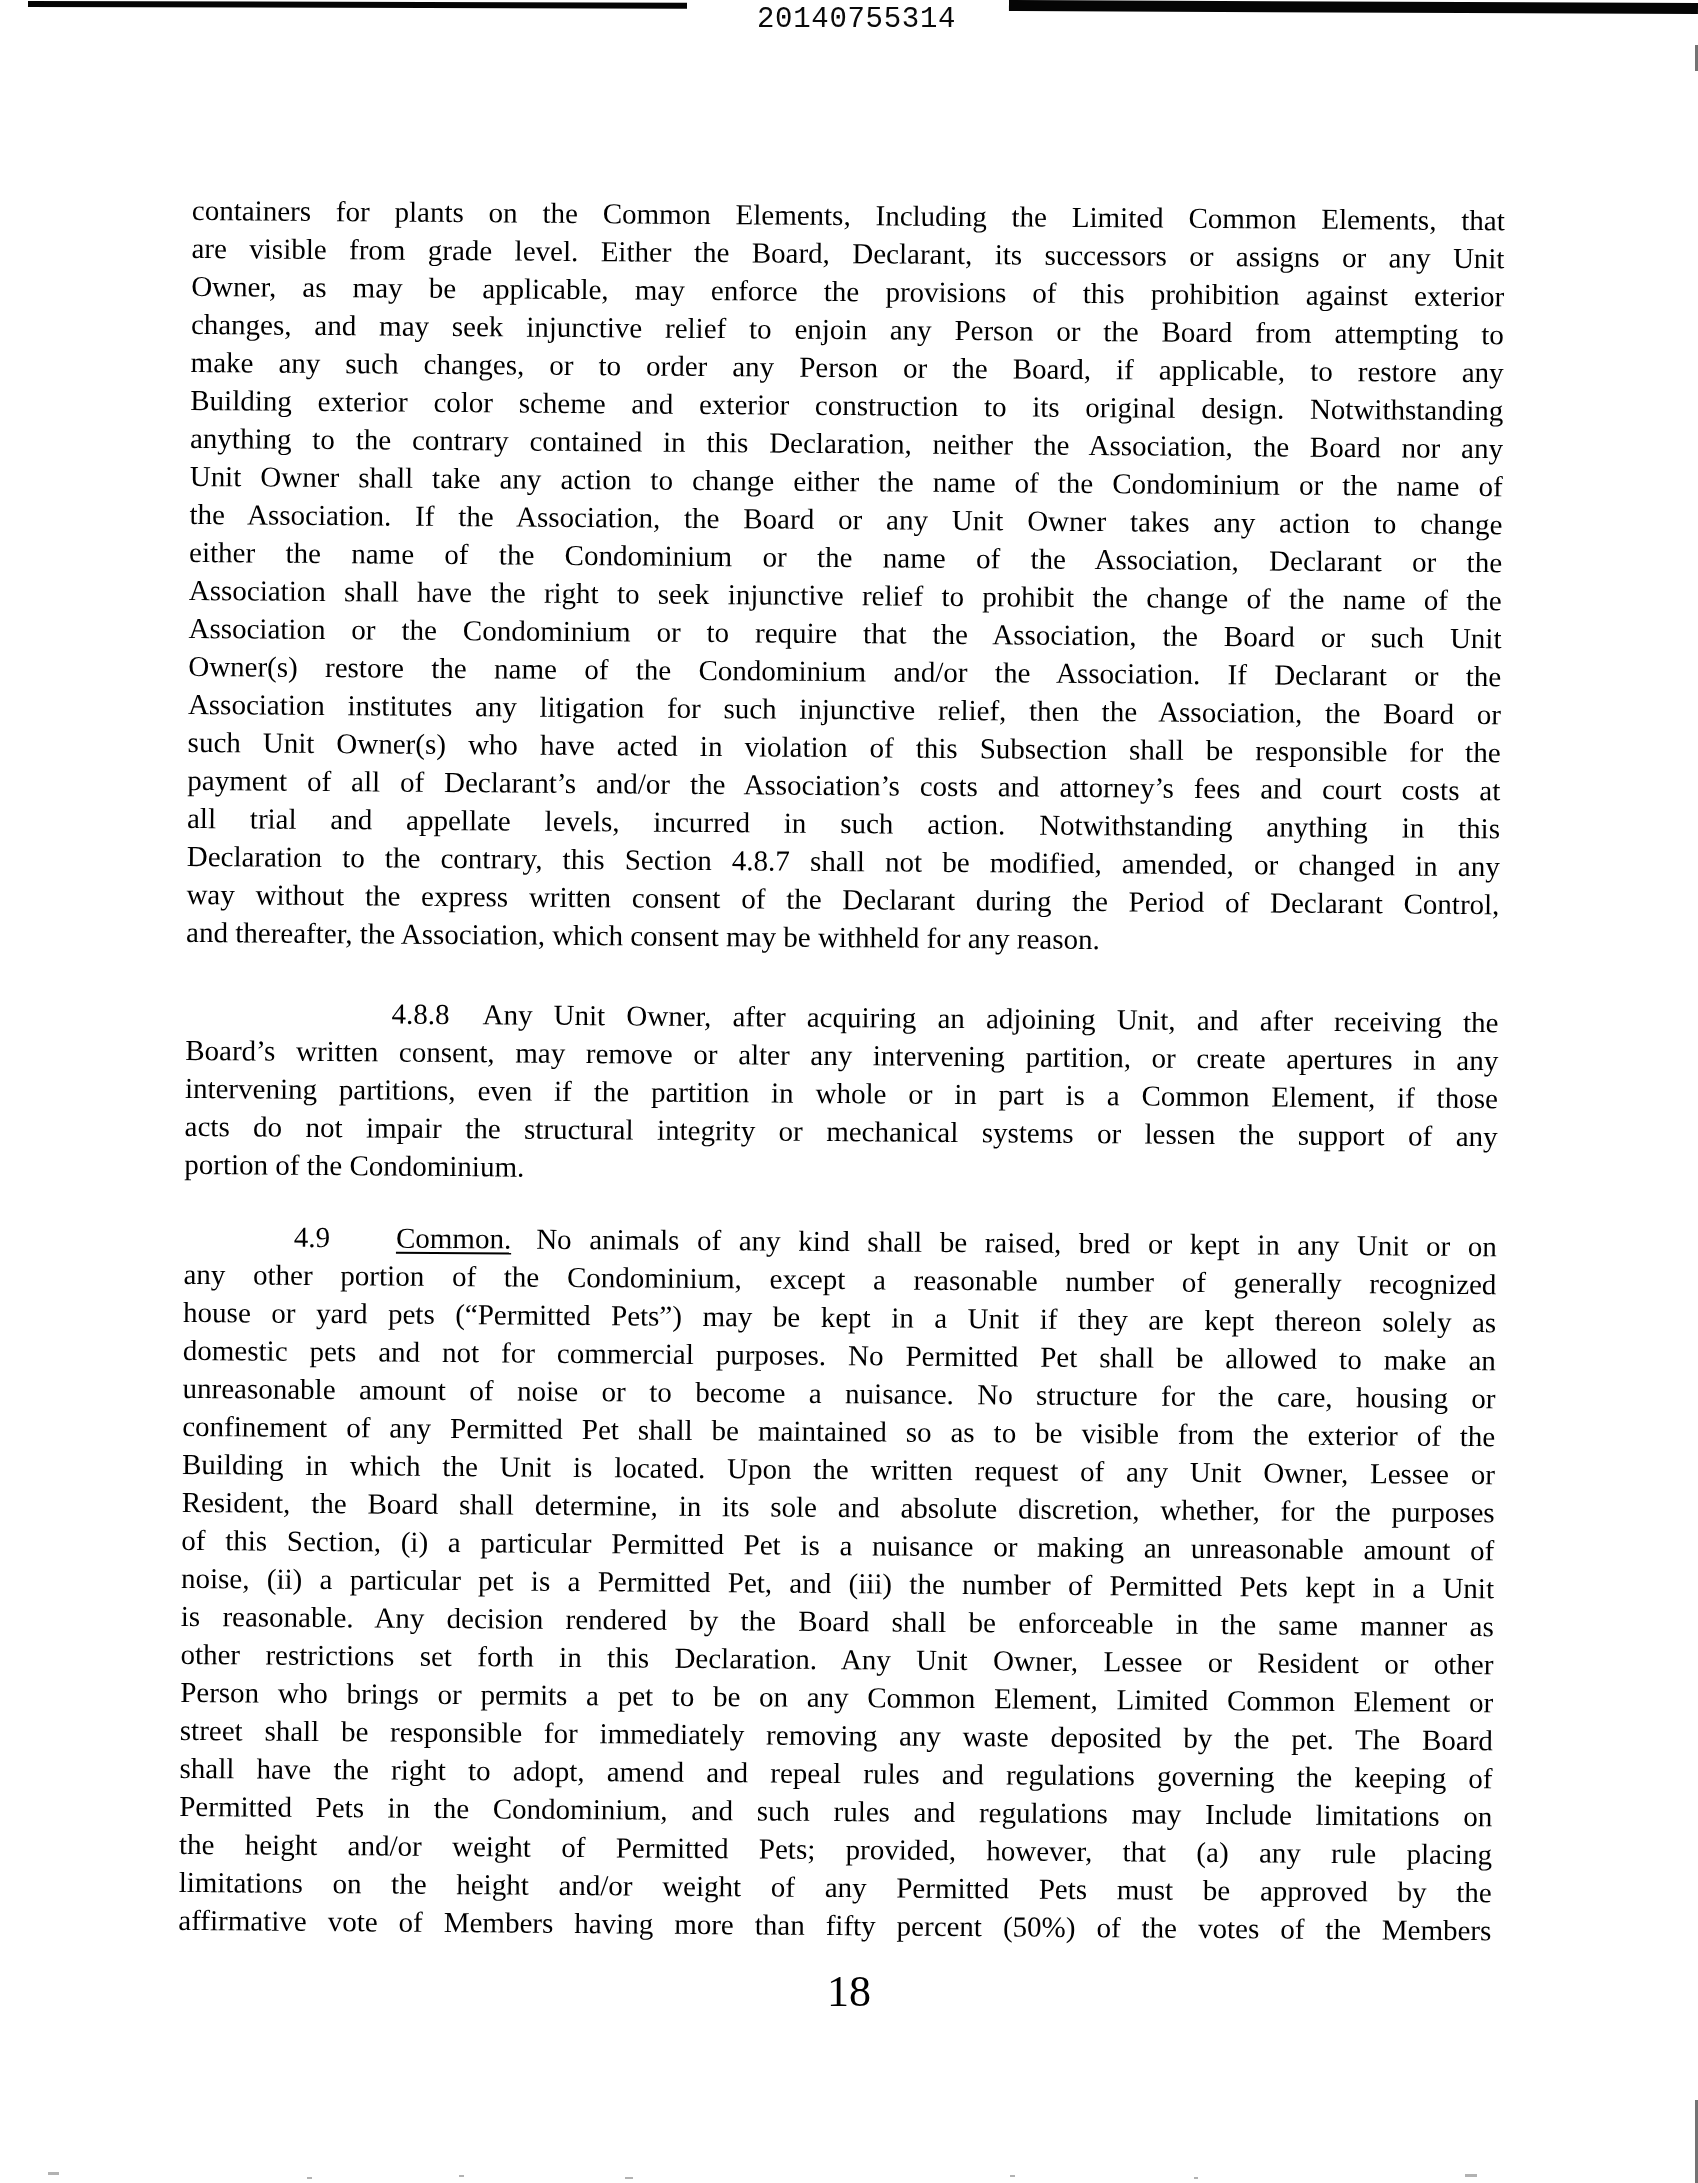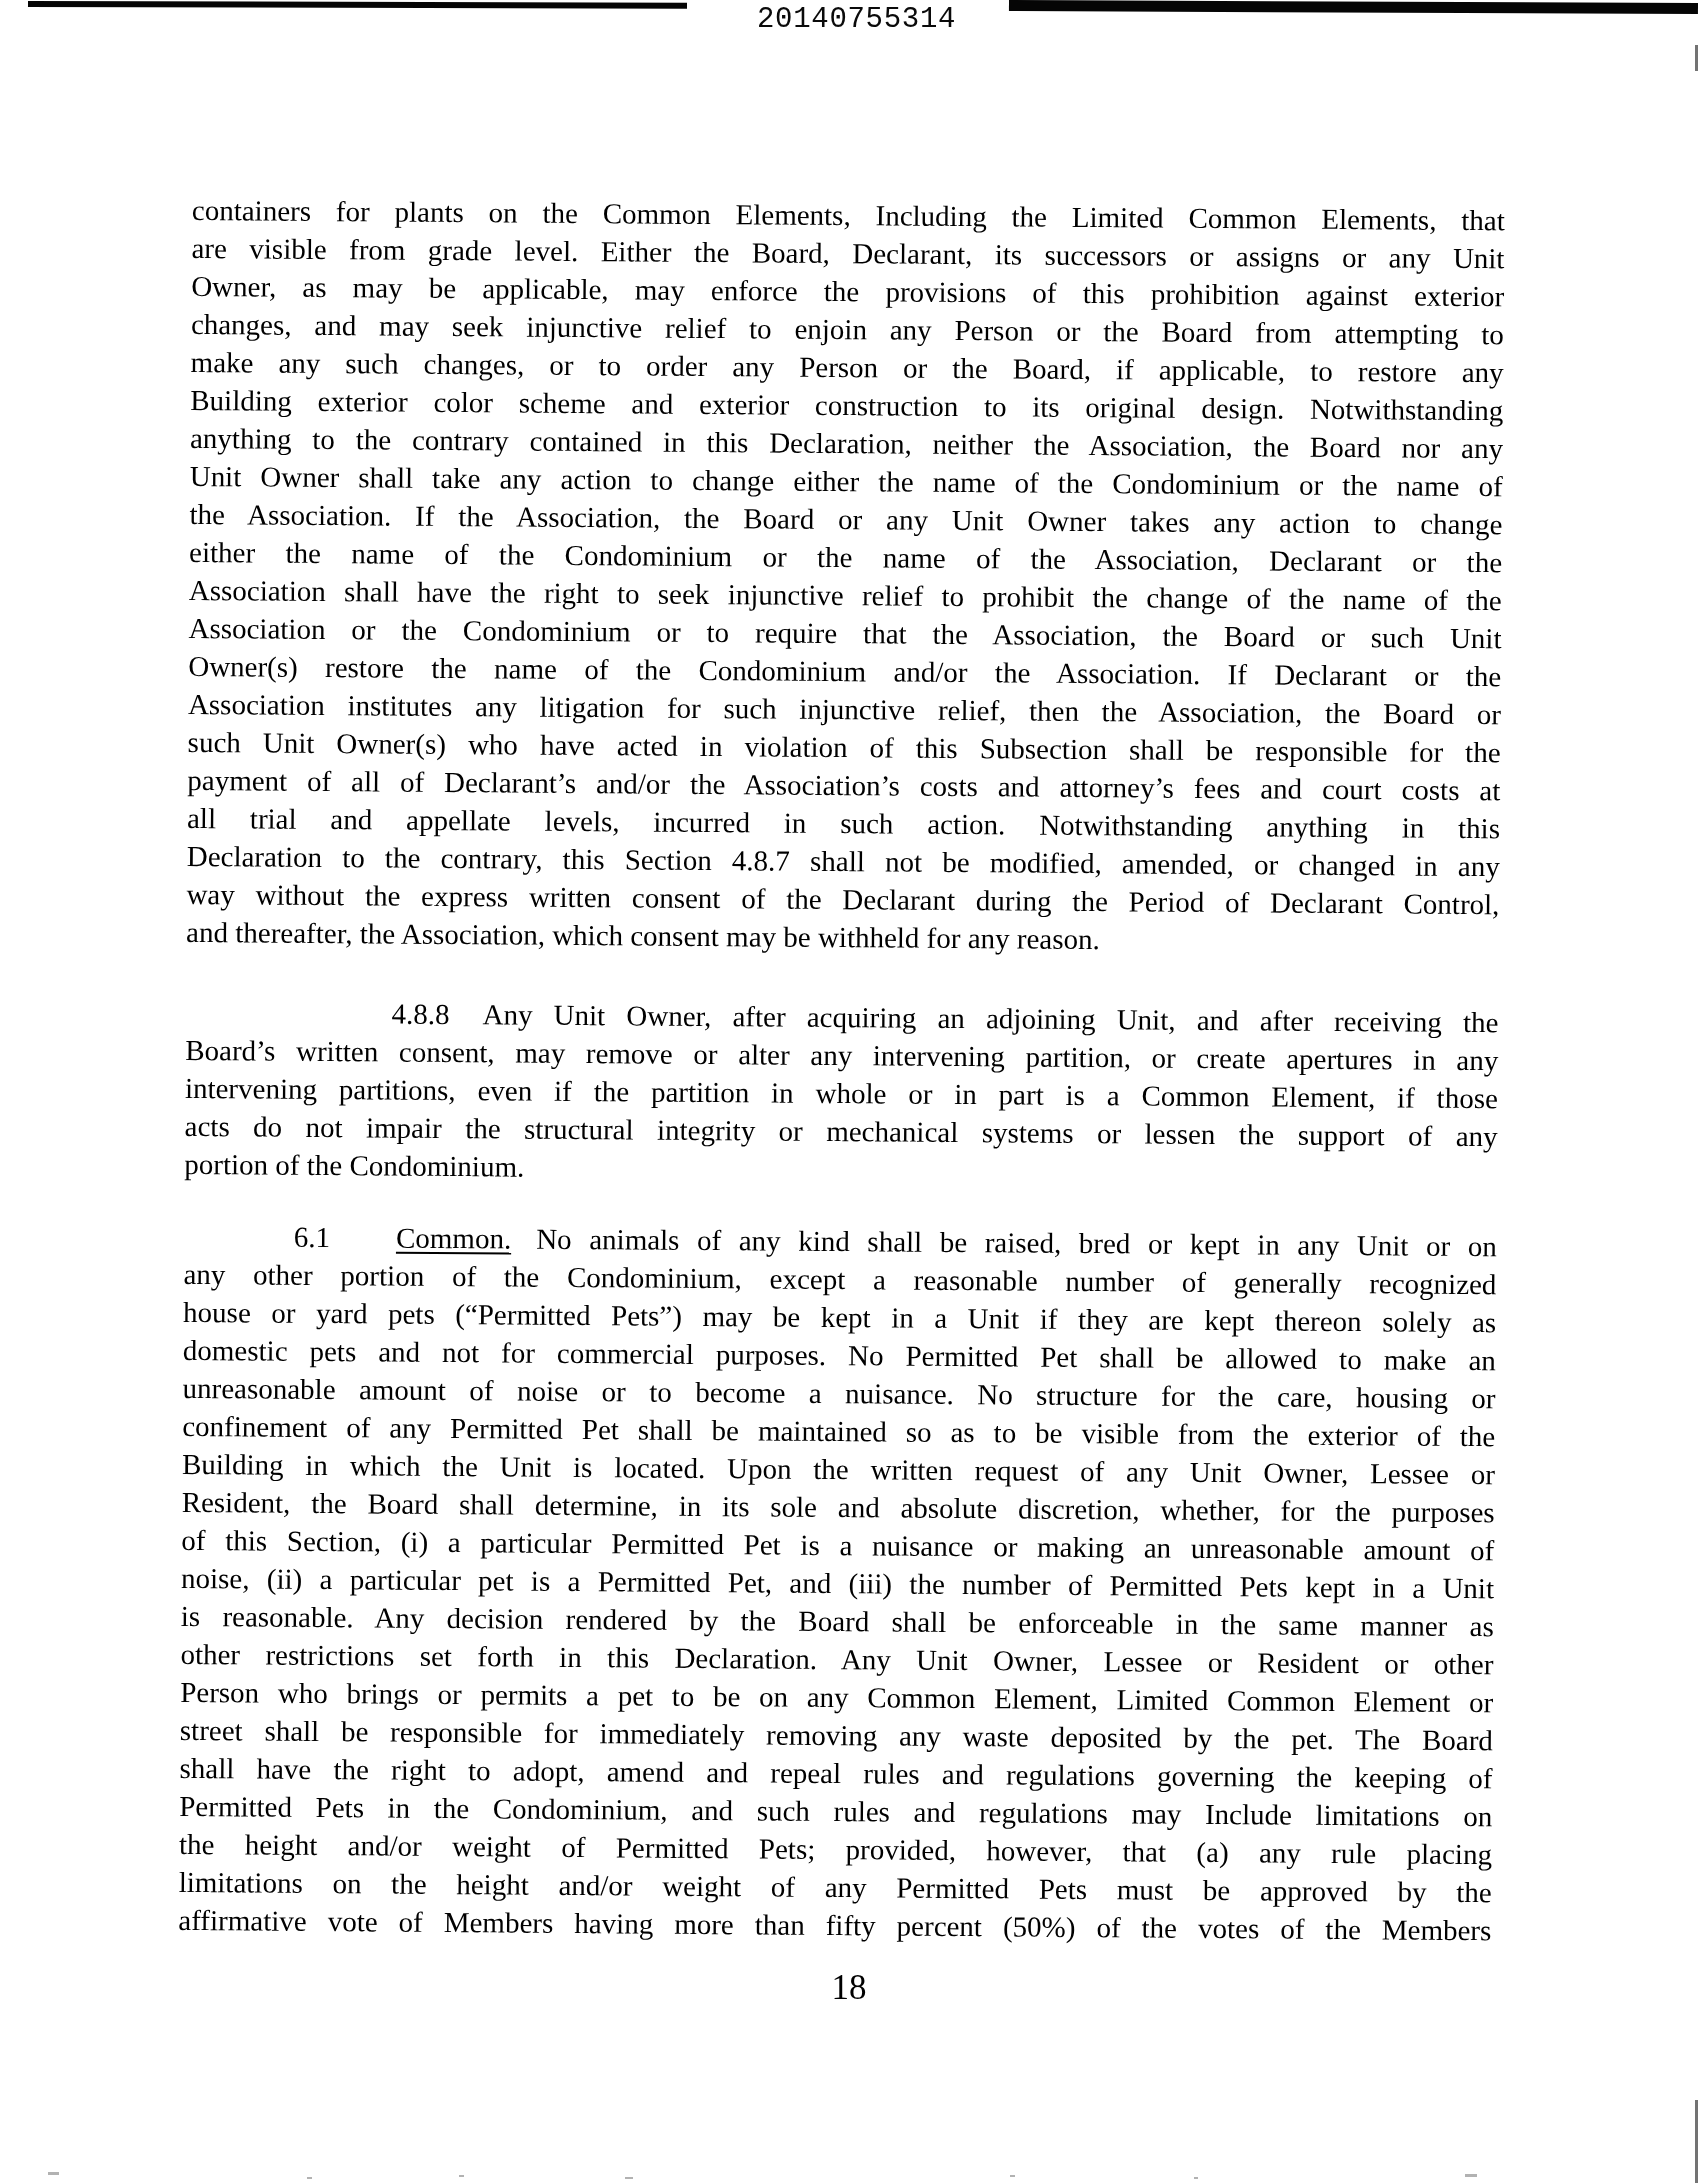--- a/index.html
+++ b/index.html
@@ -61,21 +61,21 @@
   .secnum { white-space: nowrap; }
   .heading-underline {
     text-decoration: underline;
     text-decoration-thickness: 2px;
     text-underline-offset: 4px;
     white-space: nowrap;
   }
   .page-number {
     position: absolute; left: 0; top: 1970px;
     width: 1698px; text-align: center;
-    font-size: 35px; line-height: 1;
+    font-size: 44px; line-height: 1;
   }
   
   .speck { position: absolute; background: rgba(0,0,0,0.30); }
   .s1 { left: 48px;   top: 2172px; width: 10.5px; height: 3.3px; }
   .s2 { left: 307px;  top: 2177px; width: 5.3px;  height: 2px; }
   .s3 { left: 459px;  top: 2175px; width: 4.6px;  height: 2px; }
   .s4 { left: 625px;  top: 2177px; width: 8px; height: 2px; }
   .s5 { left: 1010px; top: 2175px; width: 5.3px;  height: 2px; }
   .s6 { left: 1194px; top: 2177px; width: 4px;  height: 2px; }
   .s7 { left: 1465px; top: 2174px; width: 12px; height: 2.6px; }
@@ -114,21 +114,21 @@
         <div class="line no-just">and thereafter, the Association, which consent may be withheld for any reason.</div>
       </div>
       <div class="para para-numbered">
         <div class="line"><span class="tab-a"></span><span class="secnum">4.8.8</span><span class="gap-a"></span>Any Unit Owner, after acquiring an adjoining Unit, and after receiving the</div>
         <div class="line">Board’s written consent, may remove or alter any intervening partition, or create apertures in any</div>
         <div class="line">intervening partitions, even if the partition in whole or in part is a Common Element, if those</div>
         <div class="line">acts do not impair the structural integrity or mechanical systems or lessen the support of any</div>
         <div class="line no-just">portion of the Condominium.</div>
       </div>
       <div class="para para-section">
-        <div class="line"><span class="tab-b"></span><span class="secnum">6.1</span><span class="gap-b"></span><span class="heading-underline">Common.</span><span class="gap-c"></span>No animals of any kind shall be raised, bred or kept in any Unit or on</div>
+        <div class="line"><span class="tab-b"></span><span class="secnum">4.9</span><span class="gap-b"></span><span class="heading-underline">Common.</span><span class="gap-c"></span>No animals of any kind shall be raised, bred or kept in any Unit or on</div>
         <div class="line">any other portion of the Condominium, except a reasonable number of generally recognized</div>
         <div class="line">house or yard pets (“Permitted Pets”) may be kept in a Unit if they are kept thereon solely as</div>
         <div class="line">domestic pets and not for commercial purposes.  No Permitted Pet shall be allowed to make an</div>
         <div class="line">unreasonable amount of noise or to become a nuisance.  No structure for the care, housing or</div>
         <div class="line">confinement of any Permitted Pet shall be maintained so as to be visible from the exterior of the</div>
         <div class="line">Building in which the Unit is located.  Upon the written request of any Unit Owner, Lessee or</div>
         <div class="line">Resident, the Board shall determine, in its sole and absolute discretion, whether, for the purposes</div>
         <div class="line">of this Section, (i) a particular Permitted Pet is a nuisance or making an unreasonable amount of</div>
         <div class="line">noise, (ii) a particular pet is a Permitted Pet, and (iii) the number of Permitted Pets kept in a Unit</div>
         <div class="line">is reasonable.  Any decision rendered by the Board shall be enforceable in the same manner as</div>

